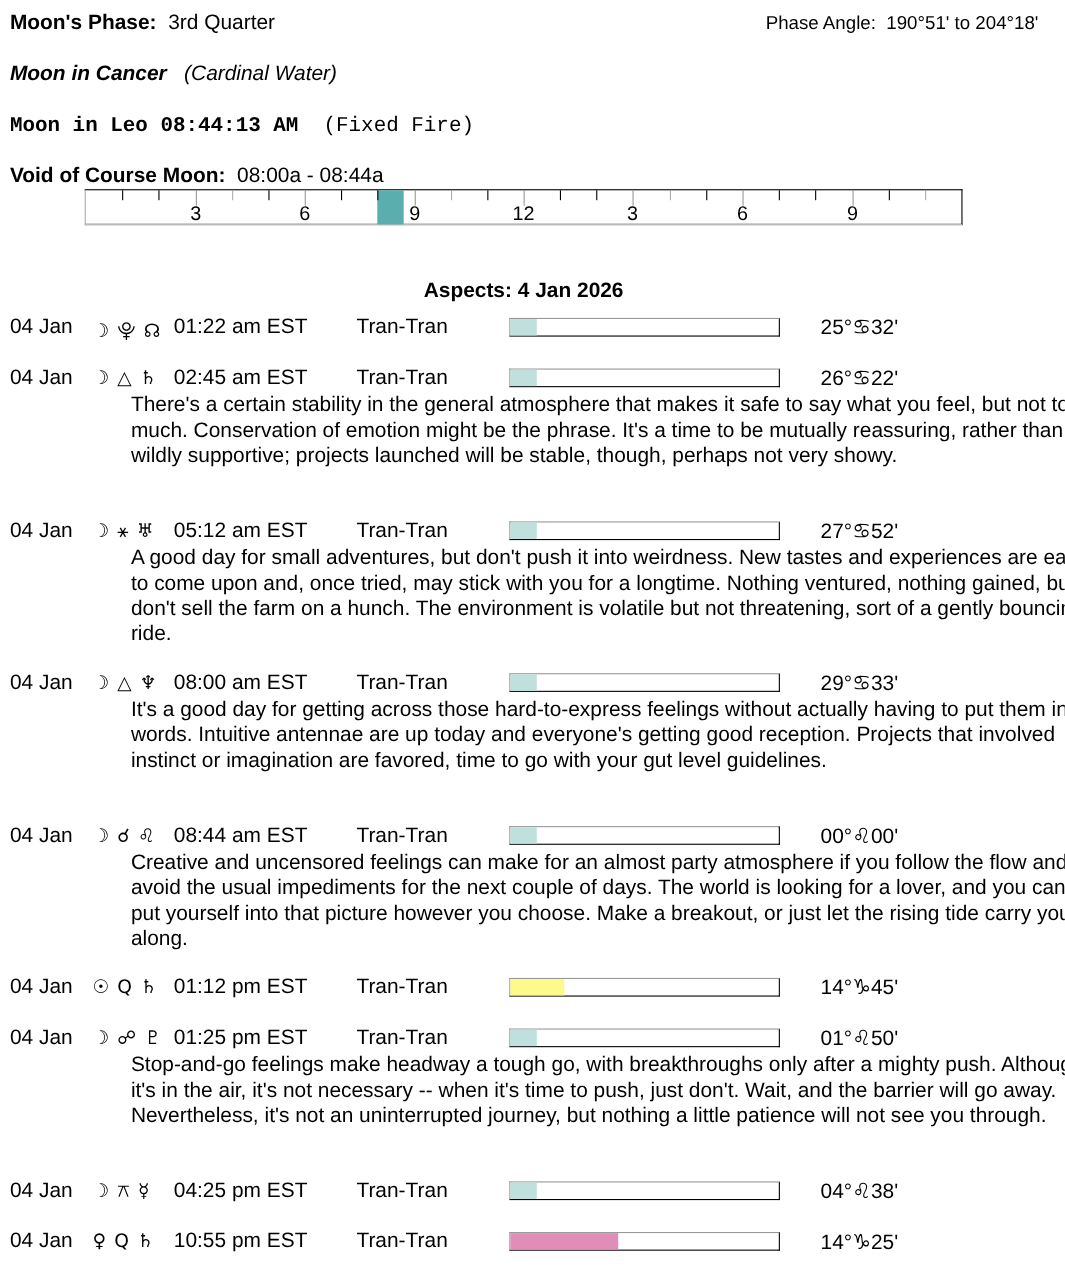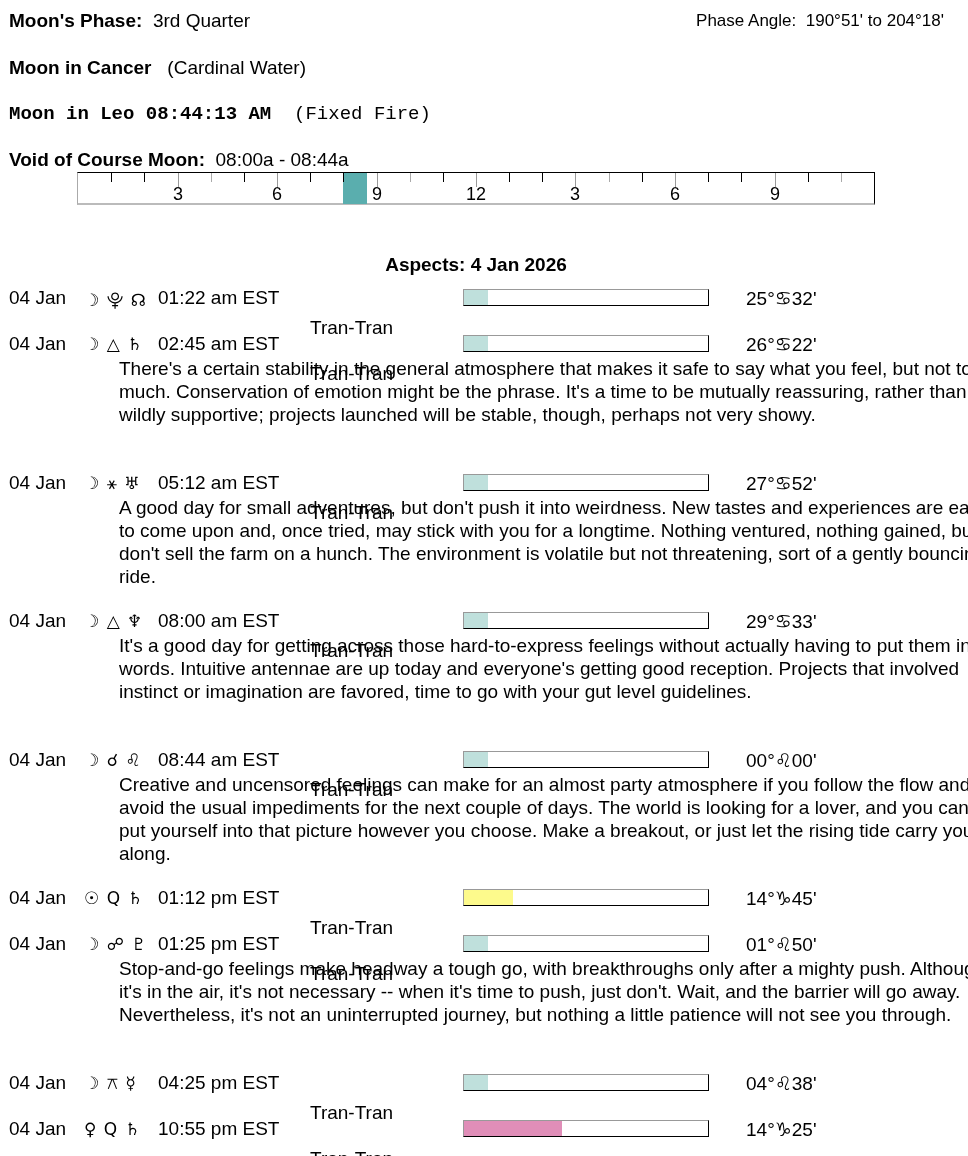--- a/index.html
+++ b/index.html
@@ -21,41 +21,41 @@
   .tick.major { height: 14px; background: #999; }
   .tlabel { position: absolute; top: 11px; font-size: 18px; transform: translateX(-50%); }
   #void-block { position: absolute; top: 0; height: 31px; background: #5aaeae; }
   #aspects-title { position: absolute; left: 0; width: 952px; top: 254px; text-align: center; font-weight: bold; font-size: 19px; }
   .aspect { position: absolute; left: 0; width: 968px; }
   .arow { position: relative; height: 24px; }
   .arow span { position: absolute; top: 0; white-space: nowrap; }
   .c-date { left: 9px; }
   .c-glyph { left: 84px; font-family: "DejaVu Sans", sans-serif; font-size: 17px; top: 1px !important; letter-spacing: 1px; }
   .c-time { left: 158px; }
-  .c-type { left: 310px; margin-top: 30px; }
+  .c-type { left: 324px; }
   .c-pos { left: 746px; }
   .bar {
     position: absolute; left: 463px; top: 2px; width: 246px; height: 17px;
     border: 1px solid #000; border-top-color: #999; border-left-color: #999; box-sizing: border-box; background: #fff;
   }
   .bar-fill { position: absolute; left: 0; top: 0; bottom: 0; }
   .desc { margin-left: 119px; width: 870px; line-height: 23px; font-size: 19px; }
 </style>
 </head>
 <body>
 
 <div class="line" style="top:10px;">
   <span class="bold">Moon's Phase:</span>&nbsp;
   <span>3rd Quarter</span>
 </div>
 <div id="phase-angle">
   <span>Phase Angle:</span>&nbsp;
   <span>190°51' to 204°18'</span>
 </div>
-<div class="line" style="top:57px;">
+<div class="line" style="top:57px;font-style:italic;">
   <span class="bold">Moon in Cancer</span>&nbsp;&nbsp;
   <span>(Cardinal Water)</span>
 </div>
 <div class="line" style="top:103px;font-family:Liberation Mono, monospace;">
   <span class="bold">Moon in Leo 08:44:13 AM</span>&nbsp;
   <span>(Fixed Fire)</span>
 </div>
 <div class="line" style="top:149px;">
   <span class="bold">Void of Course Moon:</span>&nbsp;
   <span>08:00a -  08:44a</span>

